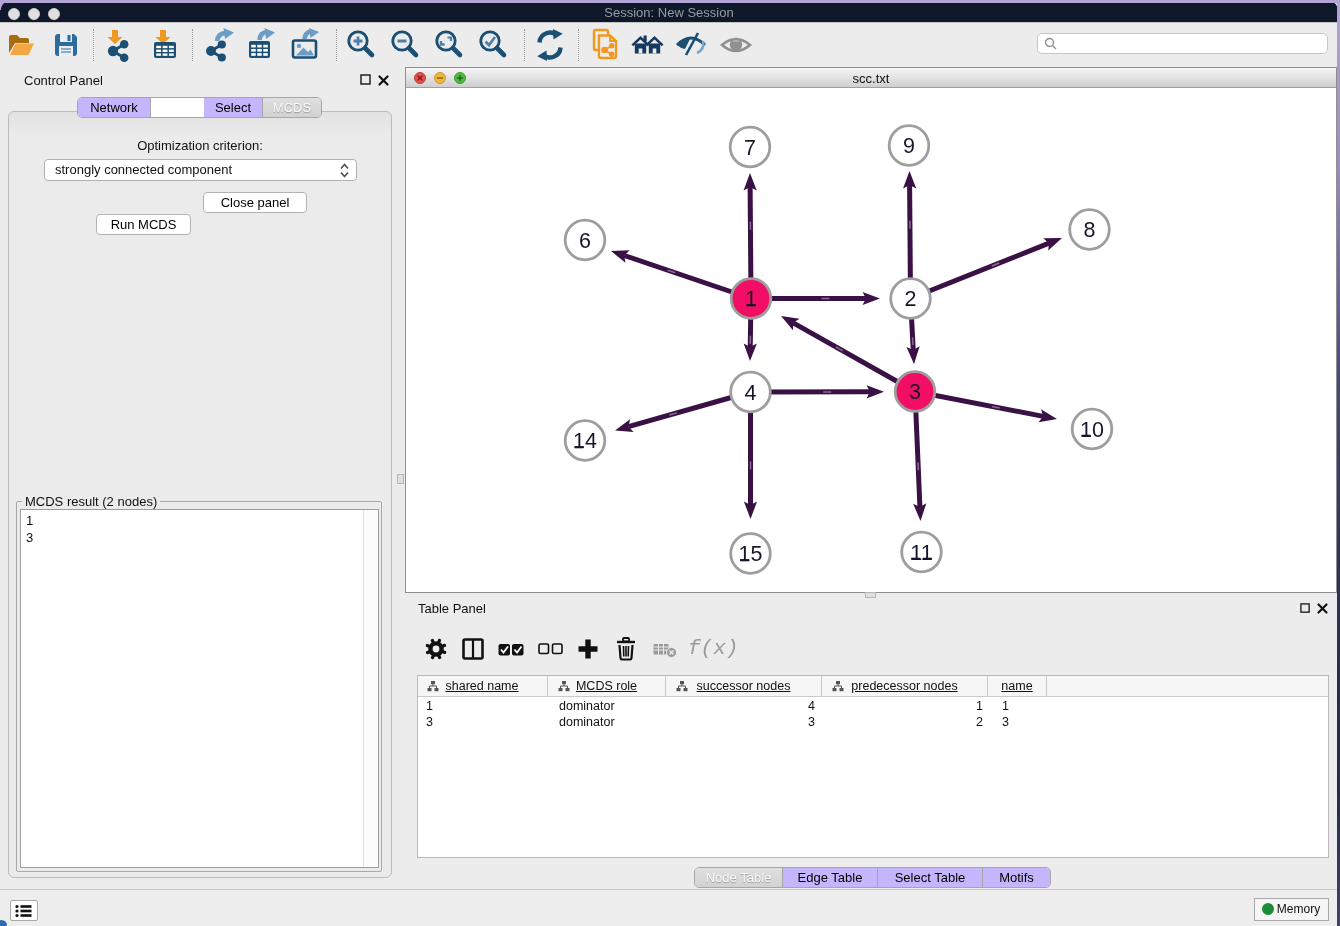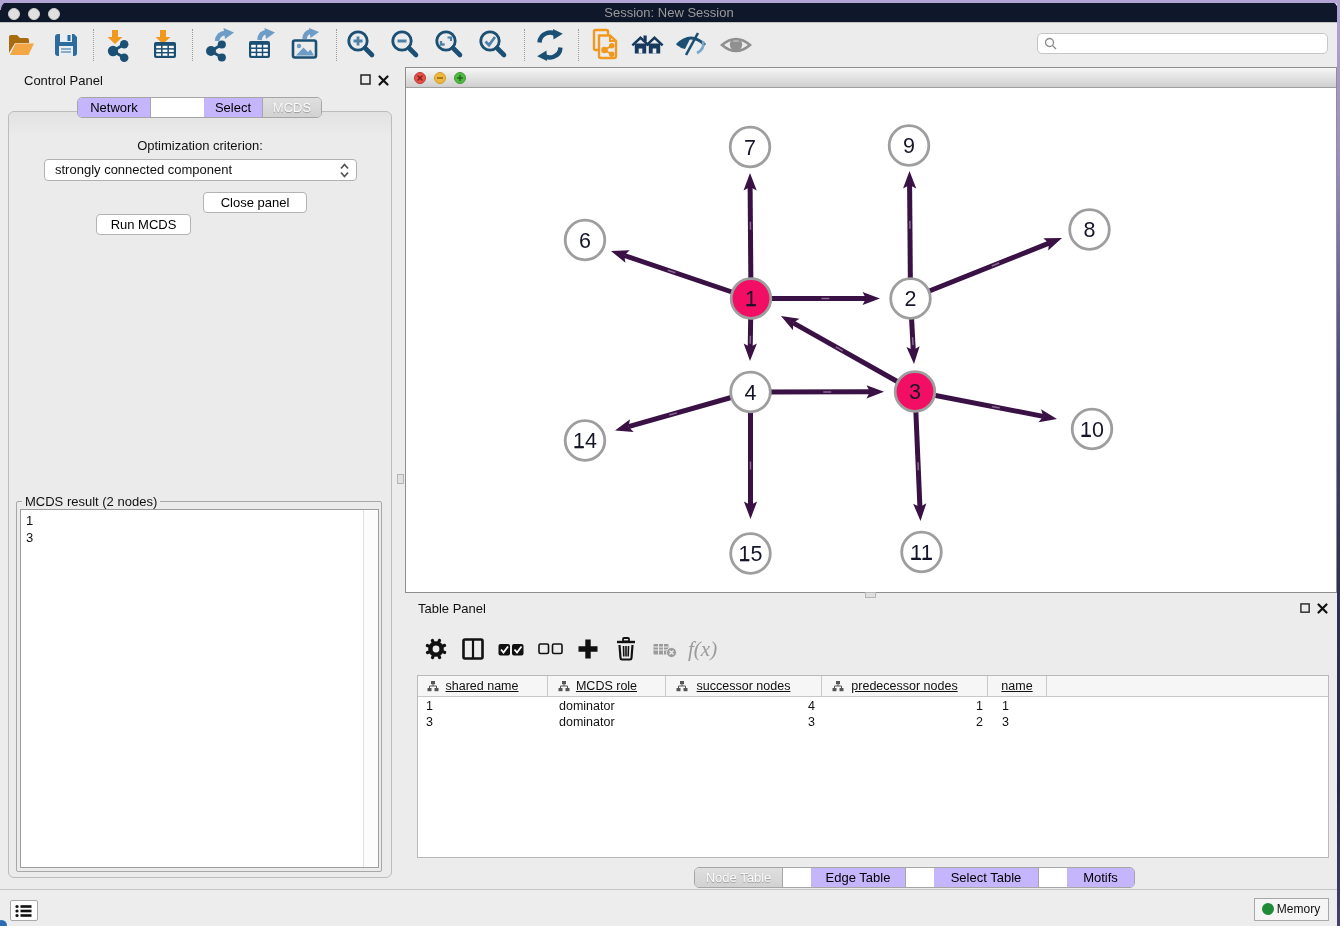--- a/index.html
+++ b/index.html
@@ -69,21 +69,21 @@
   border:1px solid #b5b5b5; }
 
 #tp-title { left:418px; top:600px; font-size:13px; color:#111; }
 #table { left:417px; top:674px; width:912px; height:183px; background:#fff;
   border:1px solid #b9b9b9; }
 #thead { left:0; top:0; width:910px; height:21px; background:#f6f6f6;
   border-bottom:1px solid #c9c9c9; }
 .th { position:absolute; top:0; height:21px; border-right:1px solid #c9c9c9;
   font-size:12.5px; color:#111; text-align:center; line-height:21px;text-decoration:underline; }
 .td { position:absolute; font-size:12.5px; color:#111; }
-#tp-tabs { left:694px; top:866px;gap:28px; }
+#tp-tabs { left:694px; top:866px; }
 
 #statusbar { left:0; top:888px; width:1338px; height:37px; background:#ededed;
   border-top:1px solid #c6c6c6; }
 #list-btn { left:10px; top:899px; width:28px; height:21px; background:#fdfdfd;
   border:1px solid #a9a9a9; border-radius:2px; }
 #mem-btn { left:1254px; top:897px; width:75px; height:23px; background:#f5f5f5;
   border:1px solid #a9a9a9; font-size:12px; line-height:21px; text-align:center;
   padding-left:14px; color:#111; }
 #mem-dot { left:1262px; top:902px; width:12px; height:12px; border-radius:50%; background:#1e8b37; }
 #blue-dot { left:-4px; top:919px; width:11px; height:11px; border-radius:50%; background:#2a6db5; }
@@ -271,20 +271,21 @@
       <div class="light" style="left:48px;background:#52b946;border:1px solid #3f9a35;"></div>
       <svg class="abs" style="left:10px;top:6px;" width="8" height="8" viewBox="0 0 8 8">
         <path d="M1.5,1.5 L6.5,6.5 M6.5,1.5 L1.5,6.5" stroke="#7e2017" stroke-width="1.4"></path>
       </svg>
       <svg class="abs" style="left:29.5px;top:6px;" width="8" height="8" viewBox="0 0 8 8">
         <line x1="1" y1="4" x2="7" y2="4" stroke="#8d6a14" stroke-width="1.5"></line>
       </svg>
       <svg class="abs" style="left:50px;top:6px;" width="8" height="8" viewBox="0 0 8 8">
         <path d="M4,1 L4,7 M1,4 L7,4" stroke="#1e6b16" stroke-width="1.5"></path>
       </svg>
+      <div id="net-title" class="abs">scc.txt</div>
     </div>
     <svg id="graph" class="abs" style="left:0;top:20px;" width="930" height="505" viewBox="0 0 930 505">
         <line x1="345" y1="210.5" x2="344.1115502436954" y2="98.99955558377235" stroke="#3a1144" stroke-width="5"></line>
         <path d="M344,85 L350.73922829411197,102.4468565076876 L344.1115502436954,98.99955558377235 L337.53964731512656,102.55203245174327 Z" fill="#3a1144"></path>
         <line x1="344.452192752702" y1="141.75019046409756" x2="344.38844975630457" y2="133.75044441622765" stroke="#8a6b92" stroke-width="1.5"></line>
         <line x1="345" y1="210.5" x2="218.25770180441117" y2="167.49814882649665" stroke="#3a1144" stroke-width="5"></line>
         <path d="M205,163 L223.69268313086238,162.37262661104126 L218.25770180441117,167.49814882649665 L219.45157138016552,174.87274545520035 Z" fill="#3a1144"></path>
         <line x1="269.3181277981095" y1="184.82222193150145" x2="261.74229819558883" y2="182.25185117350335" stroke="#8a6b92" stroke-width="1.5"></line>
         <line x1="345" y1="210.5" x2="460" y2="210.5" stroke="#3a1144" stroke-width="5"></line>
         <path d="M474,210.5 L456.5,217.1 L460,210.5 L456.5,203.9 Z" fill="#3a1144"></path>
@@ -400,21 +401,21 @@
       </svg>
       <svg class="abs" style="left:653px;top:639.5px;" width="24" height="17" viewBox="0 0 24 17">
         <rect x="0.5" y="3" width="15" height="10.5" rx="1" fill="#9a9a9a"></rect>
         <line x1="0.5" y1="6" x2="15.5" y2="6" stroke="#ededed" stroke-width="1"></line>
         <line x1="0.5" y1="9" x2="15.5" y2="9" stroke="#ededed" stroke-width="1"></line>
         <line x1="5.5" y1="3" x2="5.5" y2="13.5" stroke="#ededed" stroke-width="1"></line>
         <line x1="10.5" y1="3" x2="10.5" y2="13.5" stroke="#ededed" stroke-width="1"></line>
         <circle cx="18.5" cy="11.5" r="5" fill="#9a9a9a" stroke="#ededed" stroke-width="1"></circle>
         <path d="M16.5,9.5 L20.5,13.5 M20.5,9.5 L16.5,13.5" stroke="#ededed" stroke-width="1.4"></path>
       </svg>
-      <div class="abs" style="left:688px;top:636px;font-family:Liberation Serif, serif;font-style:italic;font-size:21px;color:#9b9b9b;">f(x)</div>
+      <div class="abs" style="left:688px;top:636px;font-family:Liberation Mono, monospace;font-style:italic;font-size:21px;color:#9b9b9b;">f(x)</div>
     </div>
   <div id="table" class="abs">
     <div id="thead" class="abs">
         <div class="th" style="left:-1px;width:131px;">shared name</div>
         <svg class="abs" style="left:9px;top:5px;" width="12" height="11" viewBox="0 0 12 11">
           <rect x="4" y="0" width="4" height="3.2" fill="#555"></rect>
           <rect x="0.5" y="7" width="4" height="3.2" fill="#555"></rect>
           <rect x="7.5" y="7" width="4" height="3.2" fill="#555"></rect>
           <path d="M6,3 L6,5 M2.5,7 L2.5,5 L9.5,5 L9.5,7" stroke="#555" stroke-width="1" fill="none"></path>
         </svg>

